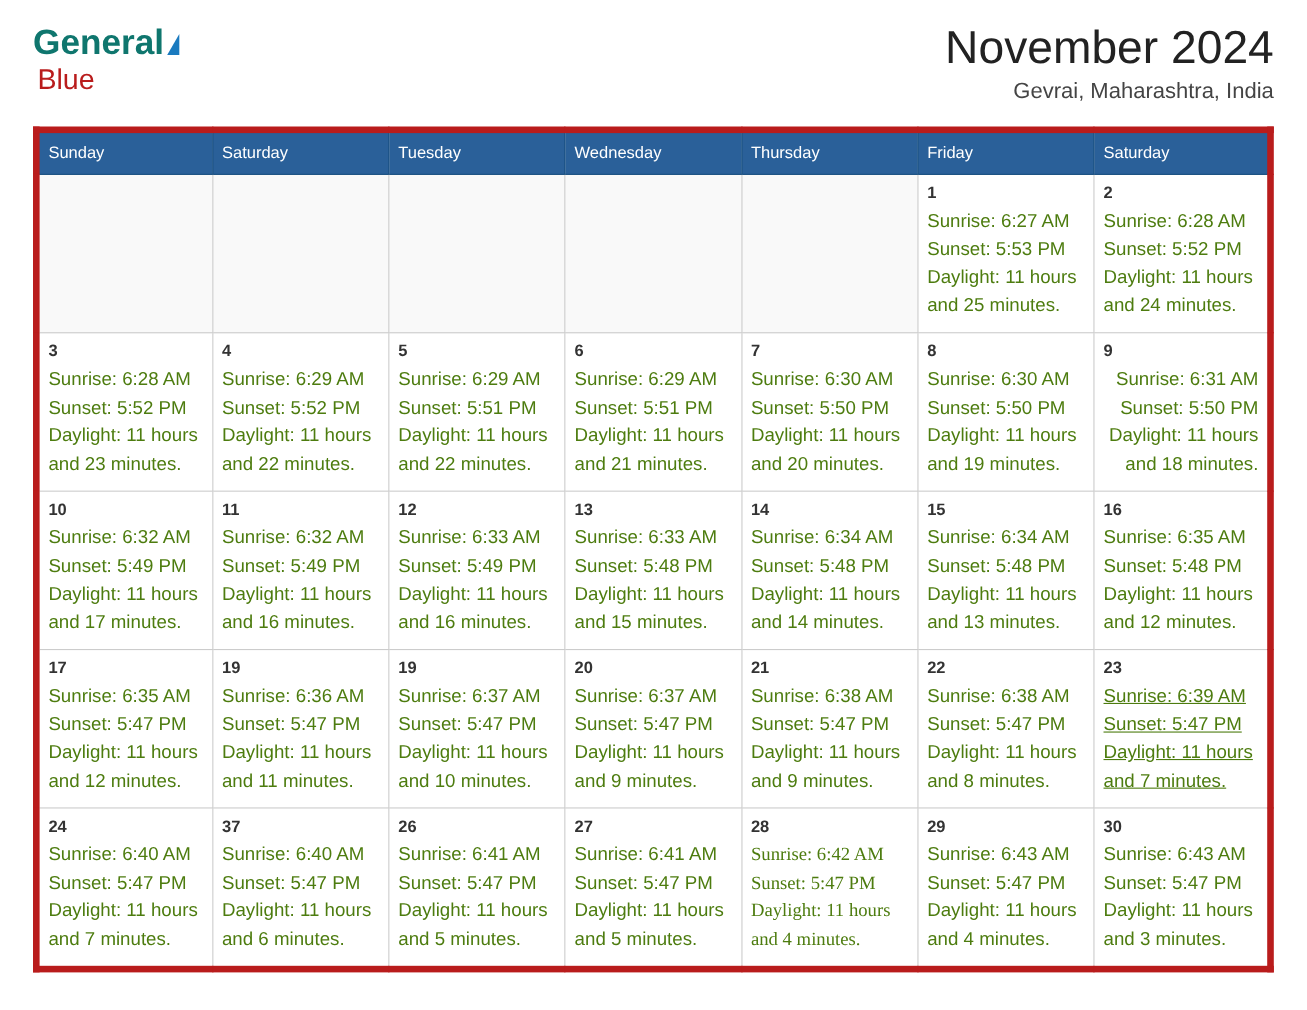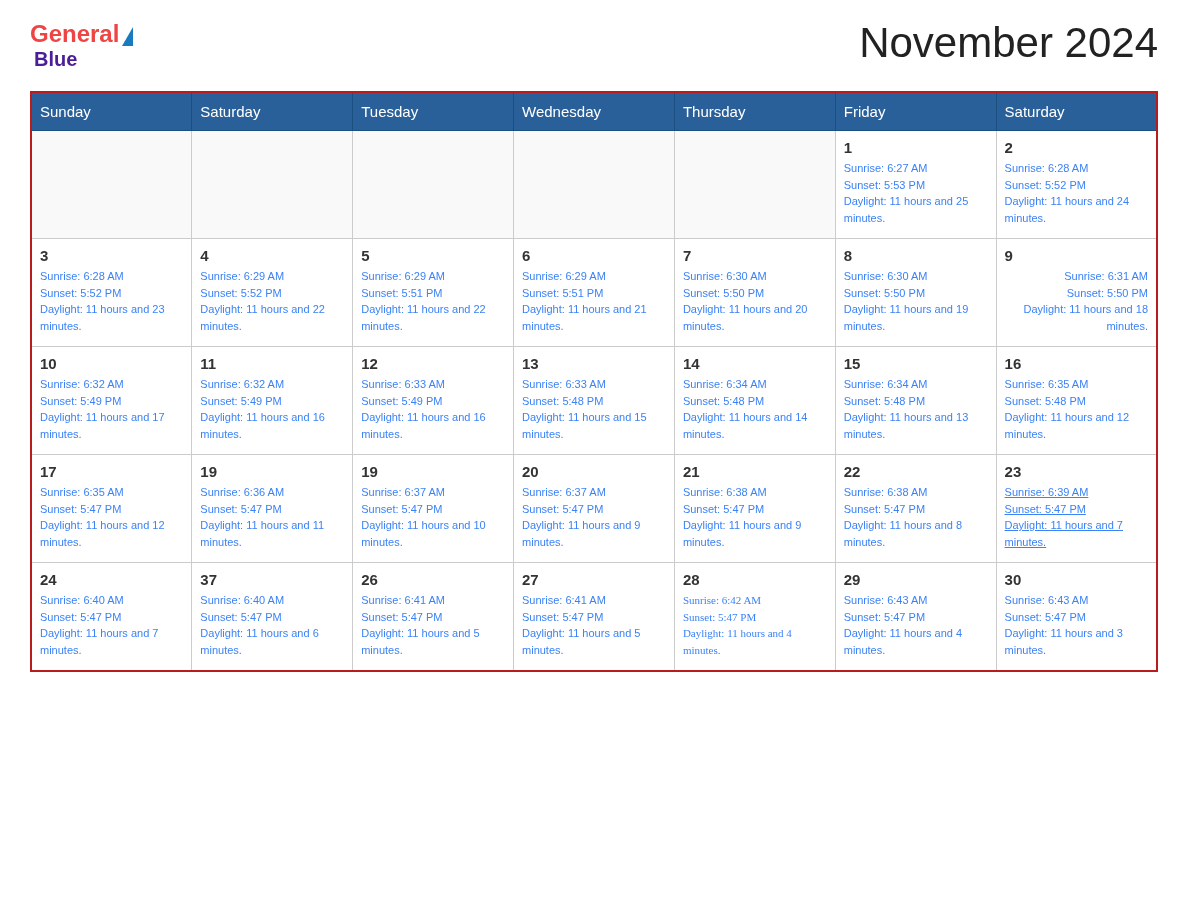--- a/index.html
+++ b/index.html
@@ -26,21 +26,21 @@
       line-height: 1.1;
     }
     .location {
       font-size: 20px;
       color: #444;
       margin-top: 6px;
     }
     .calendar {
       width: 100%;
       border-collapse: collapse;
-      border: 2px solid #b91c1c;
+      border: 6px solid #b91c1c;
     }
     .calendar th {
       background-color: #2a6099;
       color: white;
       font-size: 15px;
       font-weight: normal;
       padding: 10px 8px;
       text-align: left;
       border: 1px solid #1a5080;
     }
@@ -54,22 +54,22 @@
       min-height: 110px;
     }
     .day-number {
       font-size: 15px;
       font-weight: bold;
       color: #333;
       display: block;
       margin-bottom: 4px;
     }
     .day-info {
-      font-size: 11px;
-      color: #3b82f6;
+      font-size: 17px;
+      color: #4d7c0f;
       line-height: 1.5;
     }
     .empty-cell {
       background: #f9f9f9;
     }
     .logo-wrapper {
       display: flex;
       flex-direction: column;
       align-items: flex-start;
     }
@@ -91,29 +91,30 @@
       position: relative;
       top: 2px;
     }
   </style>
 </head>
 <body>
 
 <div class="header">
   <div class="logo-wrapper">
     <div class="logo-line1">
-      <span style="font-size:24px;font-weight:bold;color:#ef4444;">General</span>
+      <span style="font-size:32px;font-weight:bold;color:#0f766e;">General</span>
       <span class="logo-triangle"></span>
     </div>
     <div class="logo-line2">
-      <span style="font-size:20px;font-weight:bold;color:#4c1d95;">Blue</span>
+      <span style="font-size:26px;font-weight:normal;color:#b91c1c;">Blue</span>
     </div>
   </div>
   <div class="header-right">
     <div class="month-title">November 2024</div>
+    <div class="location">Gevrai, Maharashtra, India</div>
   </div>
 </div>
 
 <table class="calendar">
   <thead>
     <tr>
     <th>Sunday</th>
         <th>Saturday</th>
         <th>Tuesday</th>
         <th>Wednesday</th>

